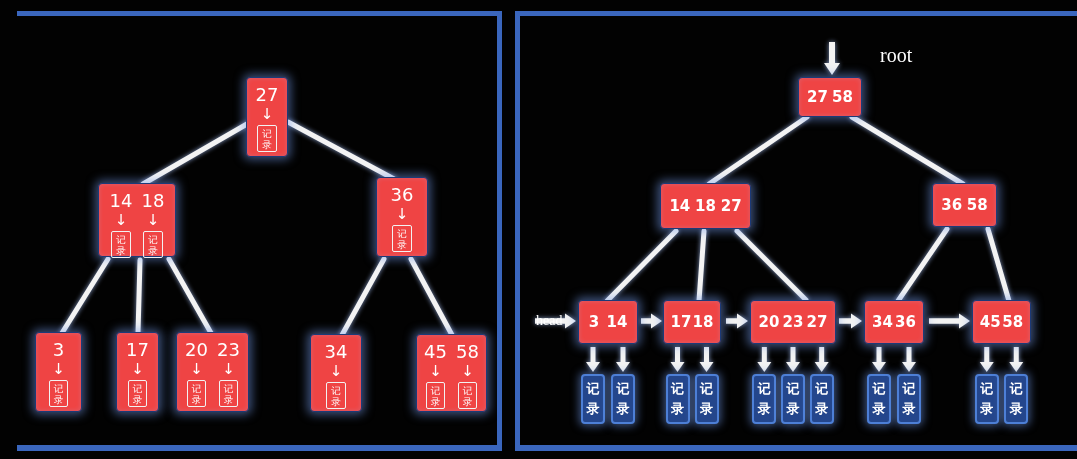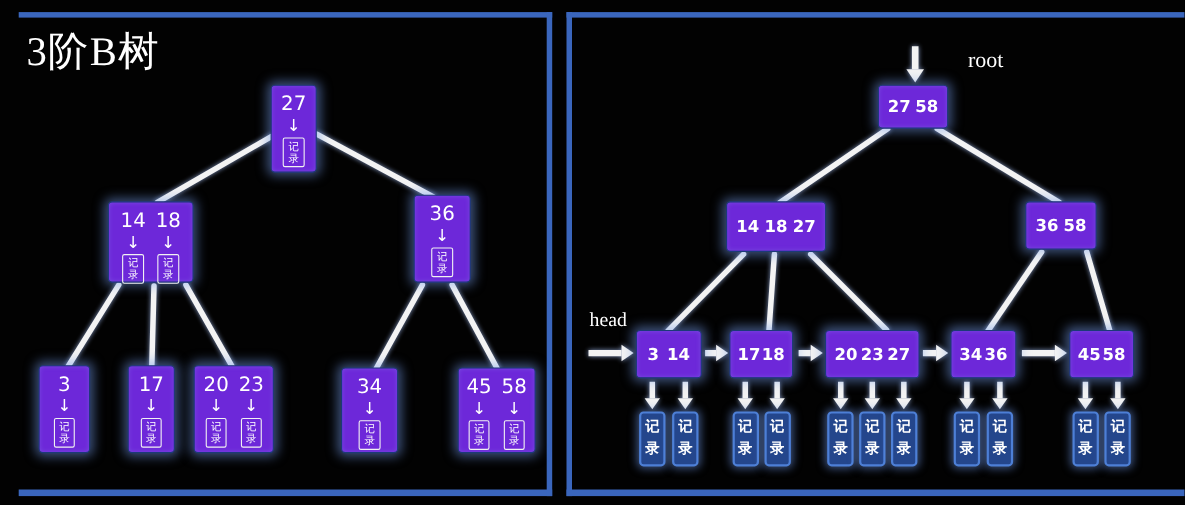--- a/index.html
+++ b/index.html
@@ -26,24 +26,24 @@
     font-family:"Liberation Serif","DejaVu Serif",serif;
     font-size:37px; font-weight:400; letter-spacing:1px; white-space:nowrap;
   }
   #title-left { left:24px; top:22px; }
   #title-right { left:528px; top:22px; }
   .side-label {
     position:absolute; z-index:3; color:#fff;
     font-family:"Liberation Serif","DejaVu Serif",serif; white-space:nowrap;
   }
   #root-label { left:880px; top:44px; font-size:20px; }
-  #head-label { left:536px; top:280px; font-size:18px; }
+  #head-label { left:536px; top:313px; font-size:14px; }
   .tnode {
     position:absolute; z-index:2;
-    background:#6d28d9; border:1px solid #1c3a78; border-radius:4px;
+    background:#ef4444; border:1px solid #1c3a78; border-radius:4px;
     box-shadow:0 0 10px 3px rgba(115,155,235,.5), inset 0 0 5px rgba(170,200,255,.22);
   }
   
   .tnode.vert { display:flex; justify-content:center; gap:9px; padding-top:7px; }
   .key-col { display:flex; flex-direction:column; align-items:center; }
   .key-col .key { font-size:18px; line-height:20px; color:#fff; }
   .key-col .dn-arrow { font-size:15px; line-height:16px; margin:1px 0 3px; color:#fff; }
   .recbox {
     border:1.5px solid #f2f2f2; border-radius:2px; padding:2px 4px 1px;
     display:flex; flex-direction:column; align-items:center;
@@ -145,21 +145,20 @@
       </g>
       <g>
         <line x1="1016.25" y1="347" x2="1016.25" y2="362" stroke="#f3f3f3" stroke-width="5"></line>
         <polygon points="1016.25,372 1009.25,362 1023.25,362" fill="#f3f3f3"></polygon>
       </g>
     </svg>
 
   <div id="panel-left" class="panel"></div>
   <div id="panel-right" class="panel"></div>
 
-  <div id="title-left" class="title">3阶B树</div>
 
   <div id="root-label" class="side-label">root</div>
   <div id="head-label" class="side-label">head</div>
 
   <div id="node-layer">
       <div class="tnode vert" style="left: 246px; top: 77px; width: 42px; height: 80px; position: absolute; z-index: 2;">
         <div class="key-col">
           <span class="key">27</span>
           <span class="dn-arrow">↓</span>
           <div class="recbox">

